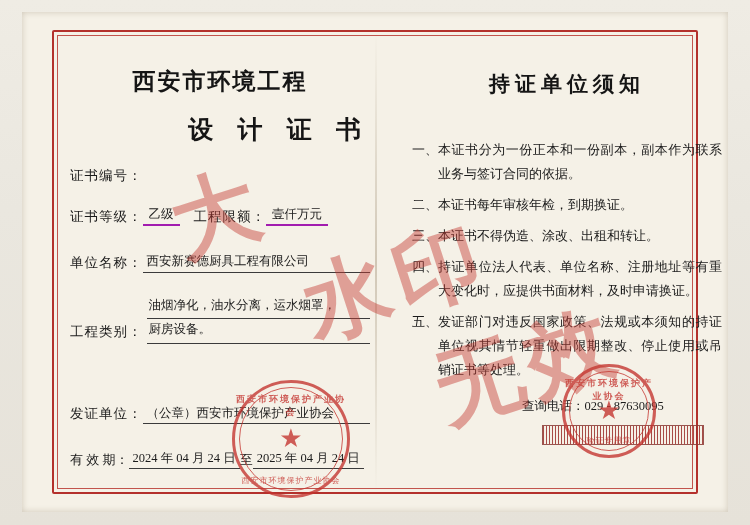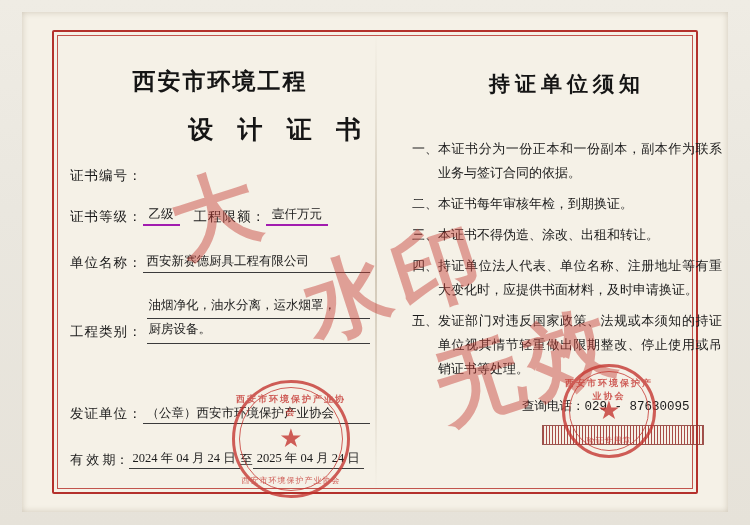--- a/index.html
+++ b/index.html
@@ -63,21 +63,20 @@
     height: 455px;
     color: #1b1b1b;
   }
   .col-right {
     position: absolute;
     left: 390px;
     top: 40px;
     width: 310px;
     height: 455px;
     color: #1b1b1b;
-    font-family: Liberation Mono, monospace;
   }
   .title1 {
     text-align: center;
     font-size: 23px;
     font-weight: bold;
     letter-spacing: 2px;
     margin-top: 14px;
     color: #151515;
   }
   .title2 {

